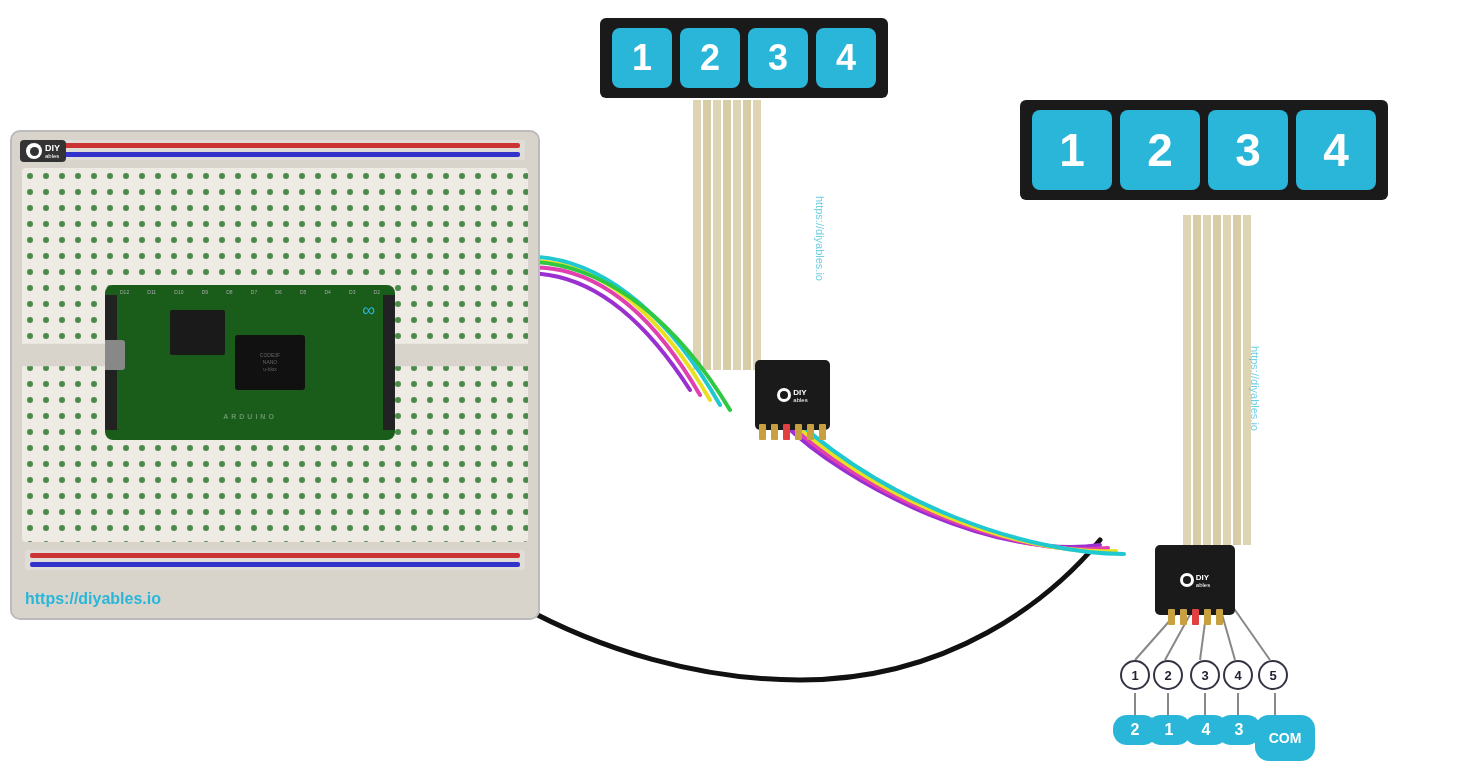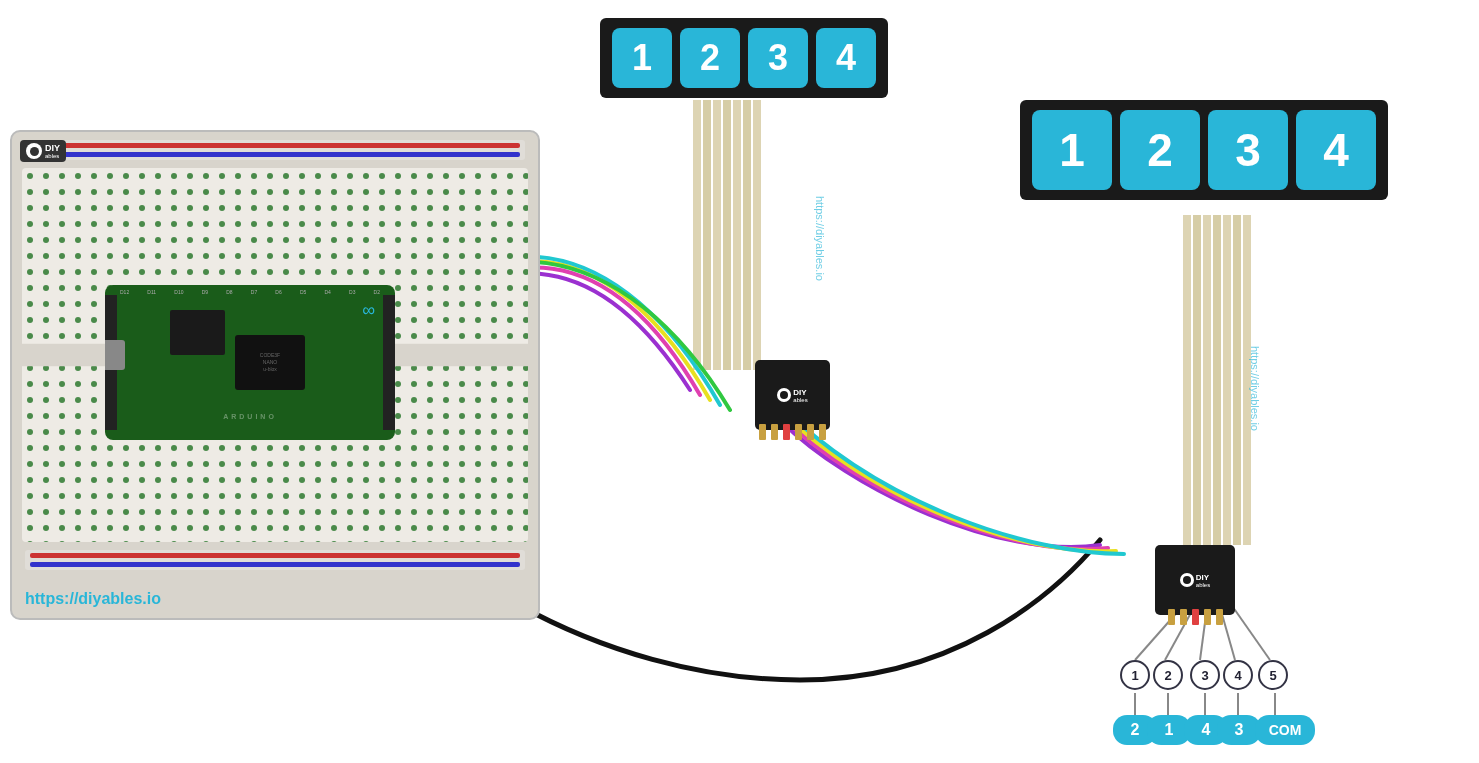--- a/index.html
+++ b/index.html
@@ -298,15 +298,15 @@
   <div style="position:absolute; top:660px; left:1120px; width:30px; height:30px; border:2px solid #334; border-radius:50%; background:white; display:flex; align-items:center; justify-content:center; font-size:13px; font-weight:bold; color:#223;">1</div>
   <div style="position:absolute; top:660px; left:1153px; width:30px; height:30px; border:2px solid #334; border-radius:50%; background:white; display:flex; align-items:center; justify-content:center; font-size:13px; font-weight:bold; color:#223;">2</div>
   <div style="position:absolute; top:660px; left:1190px; width:30px; height:30px; border:2px solid #334; border-radius:50%; background:white; display:flex; align-items:center; justify-content:center; font-size:13px; font-weight:bold; color:#223;">3</div>
   <div style="position:absolute; top:660px; left:1223px; width:30px; height:30px; border:2px solid #334; border-radius:50%; background:white; display:flex; align-items:center; justify-content:center; font-size:13px; font-weight:bold; color:#223;">4</div>
   <div style="position:absolute; top:660px; left:1258px; width:30px; height:30px; border:2px solid #334; border-radius:50%; background:white; display:flex; align-items:center; justify-content:center; font-size:13px; font-weight:bold; color:#223;">5</div>
 
   <div style="position:absolute; top:715px; left:1113px; width:44px; height:30px; background:#29b6d8; border-radius:14px; display:flex; align-items:center; justify-content:center; color:white; font-size:16px; font-weight:bold;">2</div>
   <div style="position:absolute; top:715px; left:1147px; width:44px; height:30px; background:#29b6d8; border-radius:14px; display:flex; align-items:center; justify-content:center; color:white; font-size:16px; font-weight:bold;">1</div>
   <div style="position:absolute; top:715px; left:1184px; width:44px; height:30px; background:#29b6d8; border-radius:14px; display:flex; align-items:center; justify-content:center; color:white; font-size:16px; font-weight:bold;">4</div>
   <div style="position:absolute; top:715px; left:1217px; width:44px; height:30px; background:#29b6d8; border-radius:14px; display:flex; align-items:center; justify-content:center; color:white; font-size:16px; font-weight:bold;">3</div>
-  <div style="position:absolute; top:715px; left:1255px; width:60px; height:30px; background:#29b6d8; border-radius:14px; display:flex; align-items:center; justify-content:center; color:white; font-size:14px; font-weight:bold;">COM</div>
+  <div style="position:absolute; top:715px; left:1255px; width:60px; height:46px; background:#29b6d8; border-radius:14px; display:flex; align-items:center; justify-content:center; color:white; font-size:14px; font-weight:bold;">COM</div>
 
 </div>
 
 </body></html>

